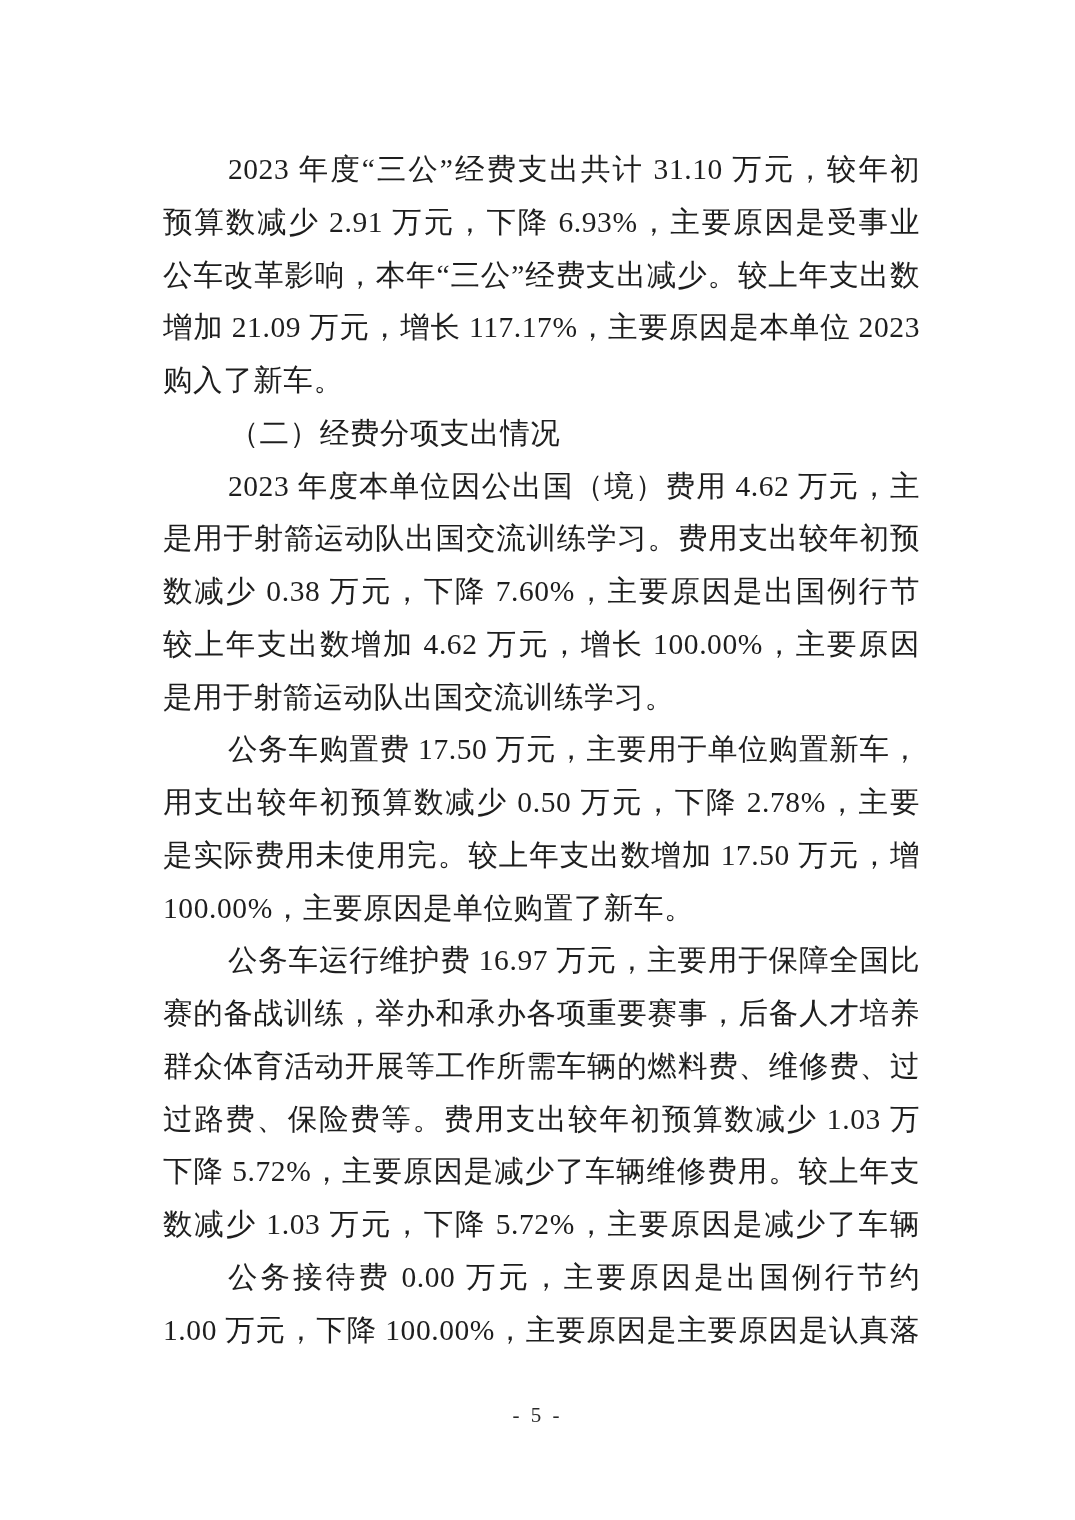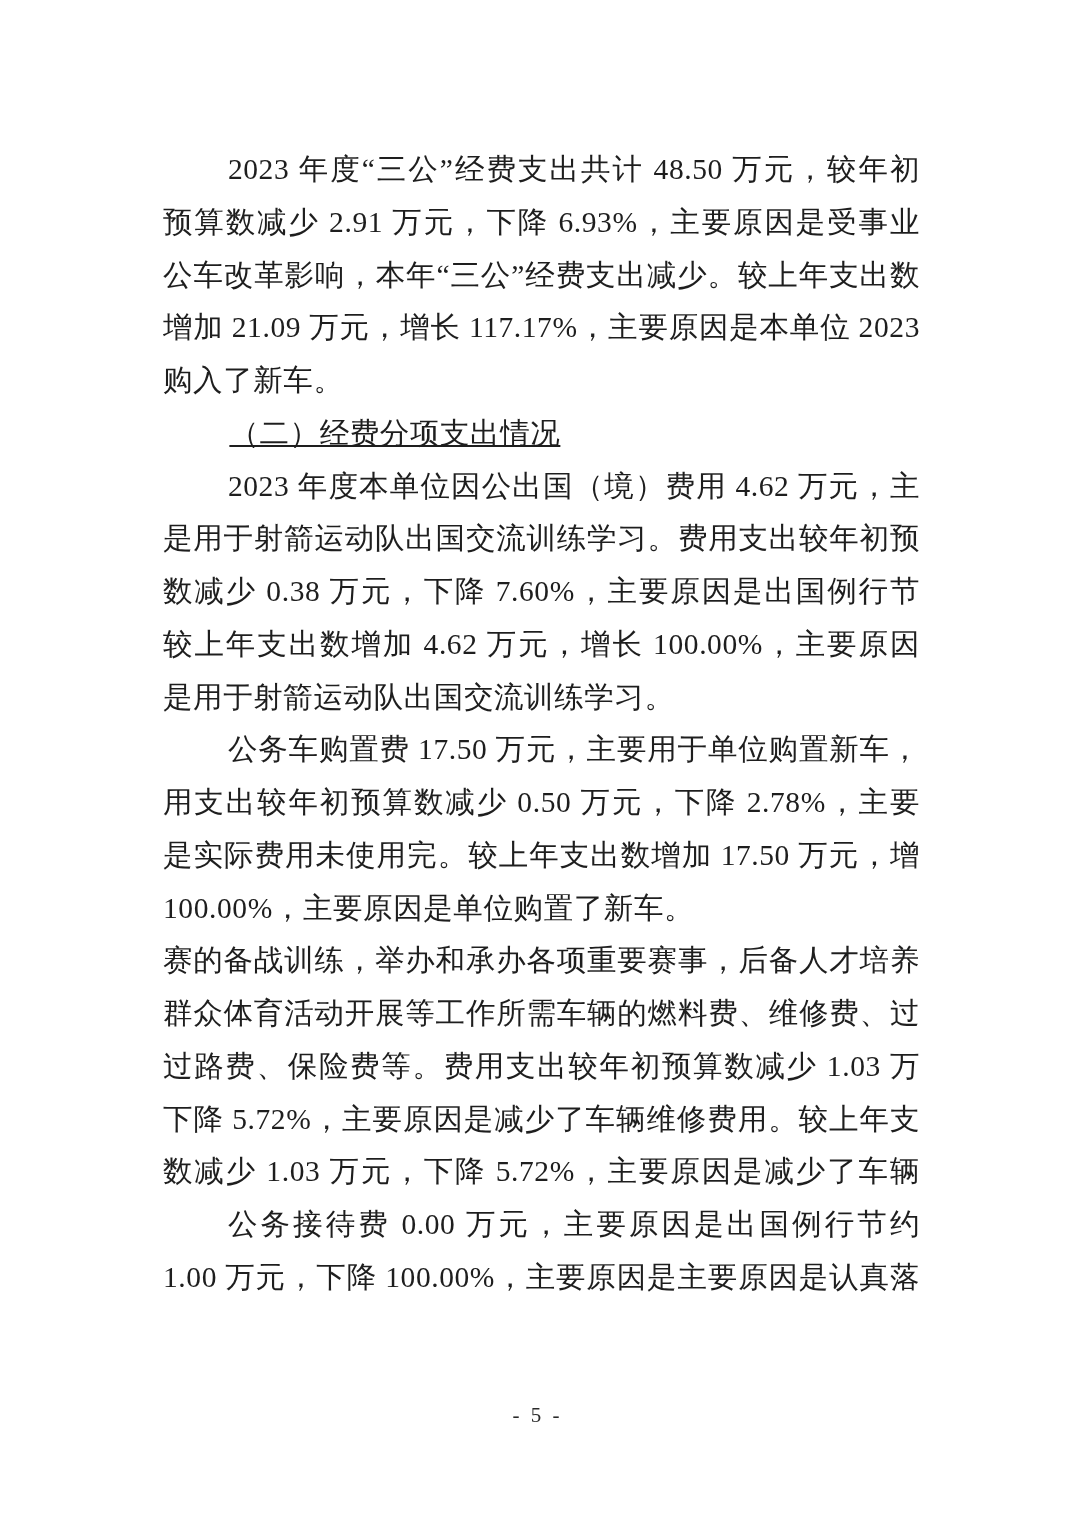--- a/index.html
+++ b/index.html
@@ -36,41 +36,40 @@
     overflow: hidden;
   }
   .line.first {
     text-indent: 2.2em;
   }
   .line.lastline {
     text-align-last: left;
   }
   .paragraph.heading .line {
     text-indent: 2.25em;
-    text-decoration: underline;
   }
   .page-number {
     position: absolute;
     left: 0;
     right: 0;
     top: 1400px;
     text-align: center;
     font-size: 21px;
     line-height: 30px;
     letter-spacing: 3px;
     color: #2a2a2a;
   }
 </style>
 </head>
 <body>
 
 <div class="page">
   <div class="content">
       <div class="paragraph body">
-        <div class="line first">2023 年度“三公”经费支出共计 48.50 万元，较年初</div>
+        <div class="line first">2023 年度“三公”经费支出共计 31.10 万元，较年初</div>
         <div class="line">预算数减少 2.91 万元，下降 6.93%，主要原因是受事业单位</div>
         <div class="line">公车改革影响，本年“三公”经费支出减少。较上年支出数</div>
         <div class="line">增加 21.09 万元，增长 117.17%，主要原因是本单位 2023 年</div>
         <div class="line lastline">购入了新车。</div>
       </div>
       <div class="paragraph heading">
         <div class="line first lastline">（二）经费分项支出情况</div>
       </div>
       <div class="paragraph body">
         <div class="line first">2023 年度本单位因公出国（境）费用 4.62 万元，主要</div>
@@ -79,20 +78,21 @@
         <div class="line">较上年支出数增加 4.62 万元，增长 100.00%，主要原因是</div>
         <div class="line lastline">是用于射箭运动队出国交流训练学习。</div>
       </div>
       <div class="paragraph body">
         <div class="line first">公务车购置费 17.50 万元，主要用于单位购置新车，费</div>
         <div class="line">用支出较年初预算数减少 0.50 万元，下降 2.78%，主要原因</div>
         <div class="line">是实际费用未使用完。较上年支出数增加 17.50 万元，增长</div>
         <div class="line lastline">100.00%，主要原因是单位购置了新车。</div>
       </div>
       <div class="paragraph body">
+        <div class="line first">公务车运行维护费 16.97 万元，主要用于保障全国比</div>
         <div class="line">赛的备战训练，举办和承办各项重要赛事，后备人才培养和</div>
         <div class="line">群众体育活动开展等工作所需车辆的燃料费、维修费、过桥</div>
         <div class="line">过路费、保险费等。费用支出较年初预算数减少 1.03 万元，</div>
         <div class="line">下降 5.72%，主要原因是减少了车辆维修费用。较上年支出</div>
         <div class="line">数减少 1.03 万元，下降 5.72%，主要原因是减少了车辆维修</div>
       </div>
       <div class="paragraph body">
         <div class="line first">公务接待费 0.00 万元，主要原因是出国例行节约</div>
         <div class="line">1.00 万元，下降 100.00%，主要原因是主要原因是认真落实</div>
       </div>

